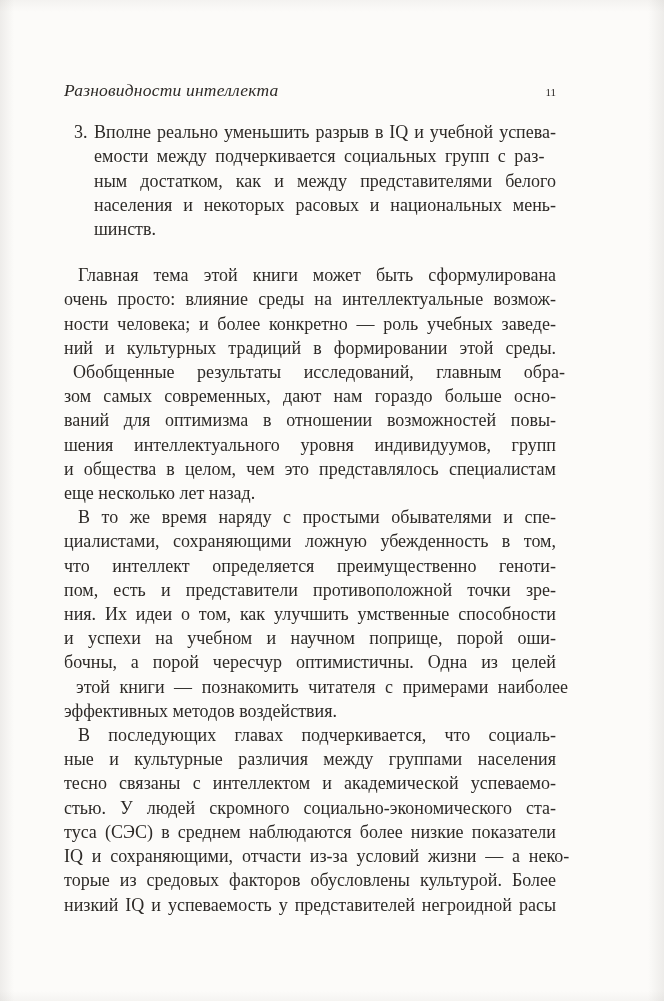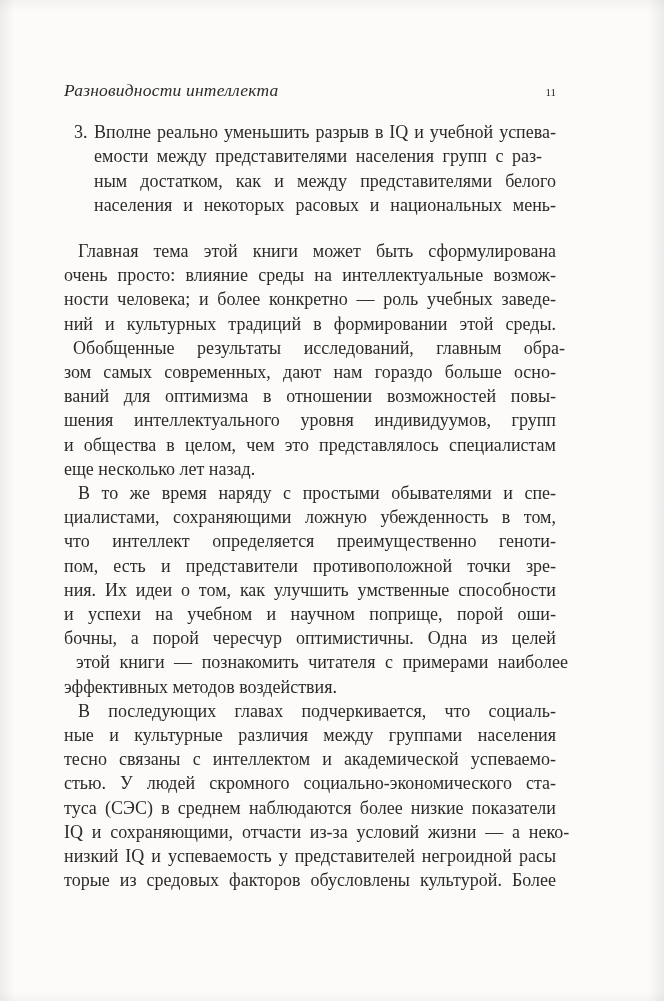--- a/index.html
+++ b/index.html
@@ -79,23 +79,24 @@
 
     <div class="page-header">
       <span class="running-title">Разновидности интеллекта</span>
       <span class="page-number">11</span>
     </div>
 
     <div class="numbered-item">
       <span class="list-marker">3.</span>
       <div>
           <div class="jline"><span style="word-spacing: 1.38867px;">Вполне реально уменьшить разрыв в IQ и учебной успева-</span></div>
-          <div class="jline"><span style="word-spacing: 4px;">емости между представителями населения групп с раз-</span></div>
+          <div class="jline"><span style="word-spacing: 4px;">емости между подчеркивается социальных групп с раз-</span></div>
           <div class="jline"><span style="word-spacing: 8.65104px;">ным достатком, как и между представителями белого</span></div>
           <div class="jline"><span style="word-spacing: 6.34635px;">населения и некоторых расовых и национальных мень-</span></div>
+          <div class="jline unjust"><span>шинств.</span></div>
         </div>
     </div>
 
     <div class="para">
         <div class="jline indent"><span style="word-spacing: 10.5729px; margin-top: 40px;">Главная тема этой книги может быть сформулирована</span></div>
         <div class="jline"><span style="word-spacing: 5.70312px;">очень просто: влияние среды на интеллектуальные возмож-</span></div>
         <div class="jline"><span style="word-spacing: 4.25977px;">ности человека; и более конкретно — роль учебных заведе-</span></div>
         <div class="jline"><span style="word-spacing: 7.58482px;">ний и культурных традиций в формировании этой среды.</span></div>
         <div class="jline"><span style="word-spacing: 17.9766px; margin-left: 9px;">Обобщенные результаты исследований, главным обра-</span></div>
         <div class="jline"><span style="word-spacing: 7.70089px;">зом самых современных, дают нам гораздо больше осно-</span></div>
@@ -117,18 +118,18 @@
         <div class="jline unjust"><span>эффективных методов воздействия.</span></div>
       </div>
 
     <div class="para">
         <div class="jline indent"><span style="word-spacing: 13.7656px; text-align: right;">В последующих главах подчеркивается, что социаль-</span></div>
         <div class="jline"><span style="word-spacing: 10.9453px;">ные и культурные различия между группами населения</span></div>
         <div class="jline"><span style="word-spacing: 7.67188px;">тесно связаны с интеллектом и академической успеваемо-</span></div>
         <div class="jline"><span style="word-spacing: 9.54063px;">стью. У людей скромного социально-экономического ста-</span></div>
         <div class="jline"><span style="word-spacing: 3.71205px;">туса (СЭС) в среднем наблюдаются более низкие показатели</span></div>
         <div class="jline"><span style="word-spacing: 4.28646px;">IQ и сохраняющими, отчасти из-за условий жизни — а неко-</span></div>
+        <div class="jline"><span style="word-spacing: 5.55469px;">торые из средовых факторов обусловлены культурой. Более</span></div>
         <div class="jline"><span style="word-spacing: 2.48438px;">низкий IQ и успеваемость у представителей негроидной расы</span></div>
-        <div class="jline"><span style="word-spacing: 5.55469px;">торые из средовых факторов обусловлены культурой. Более</span></div>
       </div>
 
   </div>
 </div>
 
 </body></html>

